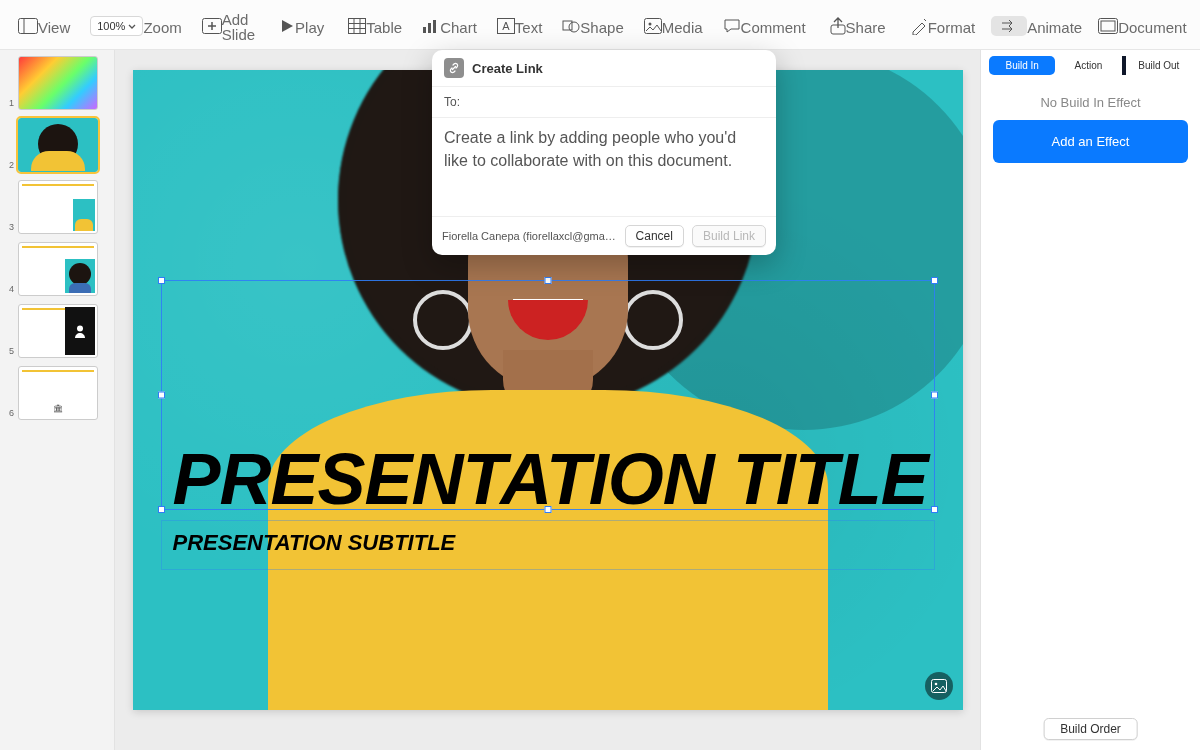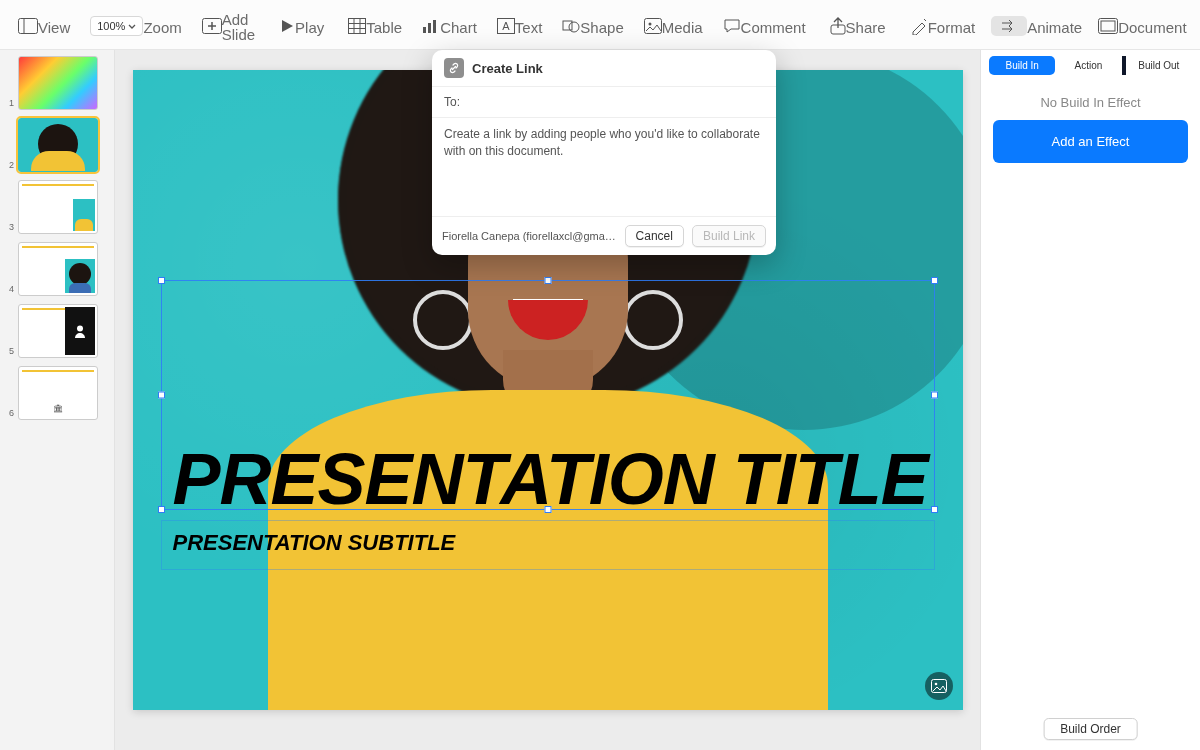--- a/index.html
+++ b/index.html
@@ -259,21 +259,21 @@
   .pop-header .link-icon{
     width:20px;height:20px;border-radius:4px;background:#8e8e8e;color:#fff;
     display:flex;align-items:center;justify-content:center;font-size:12px;
   }
   .pop-row {
     border-top:1px solid #eee;
     padding:8px 12px;
     font-size:12px;
   }
   .pop-row.to { color:#555; }
-  .pop-row.desc { font-size:12px; color:#555; line-height:1.45; min-height:100px; border-bottom:1px solid #eee;}
+  .pop-row.desc { font-size:16px; color:#555; line-height:1.45; min-height:100px; border-bottom:1px solid #eee;}
   .pop-footer {
     display:flex; align-items:center; padding:8px 10px; gap:8px;
   }
   .pop-user { font-size:11px; color:#555; flex:1; white-space:nowrap; overflow:hidden; text-overflow:ellipsis;}
   .pop-btn {
     border:1px solid #d6d6d6; border-radius:5px; background:#fff;
     padding:3px 10px; font-size:12px; color:#333;
     box-shadow:0 1px 0 rgba(0,0,0,0.05);
   }
   .pop-btn.disabled { color:#b8b8b8; background:#fafafa;}

